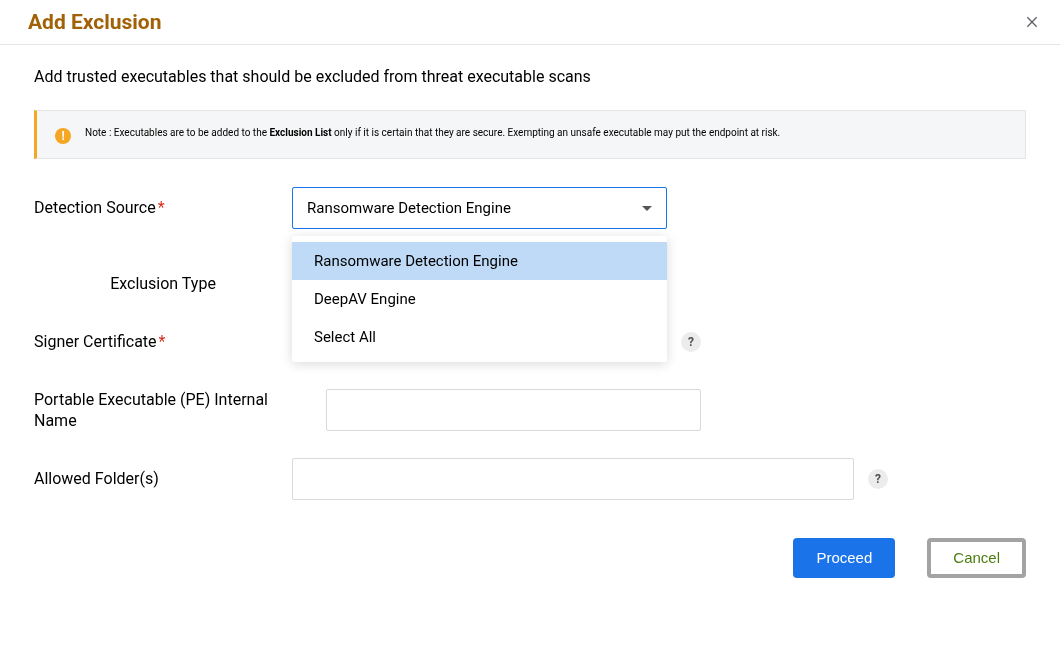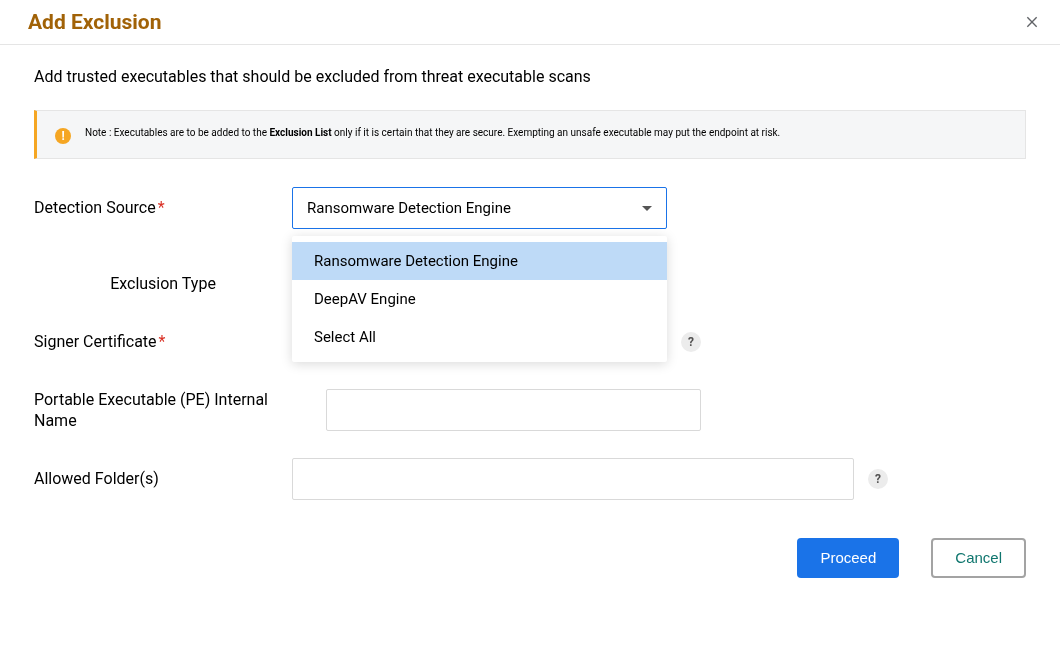--- a/index.html
+++ b/index.html
@@ -157,22 +157,22 @@
     font-size: 15px;
     cursor: pointer;
     border: 1px solid transparent;
   }
   .btn-primary {
     background: #1a73e8;
     color: #fff;
   }
   .btn-secondary {
     background: #fff;
-    color: #0f766e;
-    border: 2px solid #a3a3a3;
+    color: #4d7c0f;
+    border: 4px solid #a3a3a3;
   }
 </style>
 </head>
 <body>
 
 <div class="header">
   <div class="header-title">Add Exclusion</div>
   <svg class="close-icon" viewBox="0 0 24 24" fill="none" stroke="currentColor" stroke-width="2">
     <line x1="5" y1="5" x2="19" y2="19"></line>
     <line x1="19" y1="5" x2="5" y2="19"></line>

